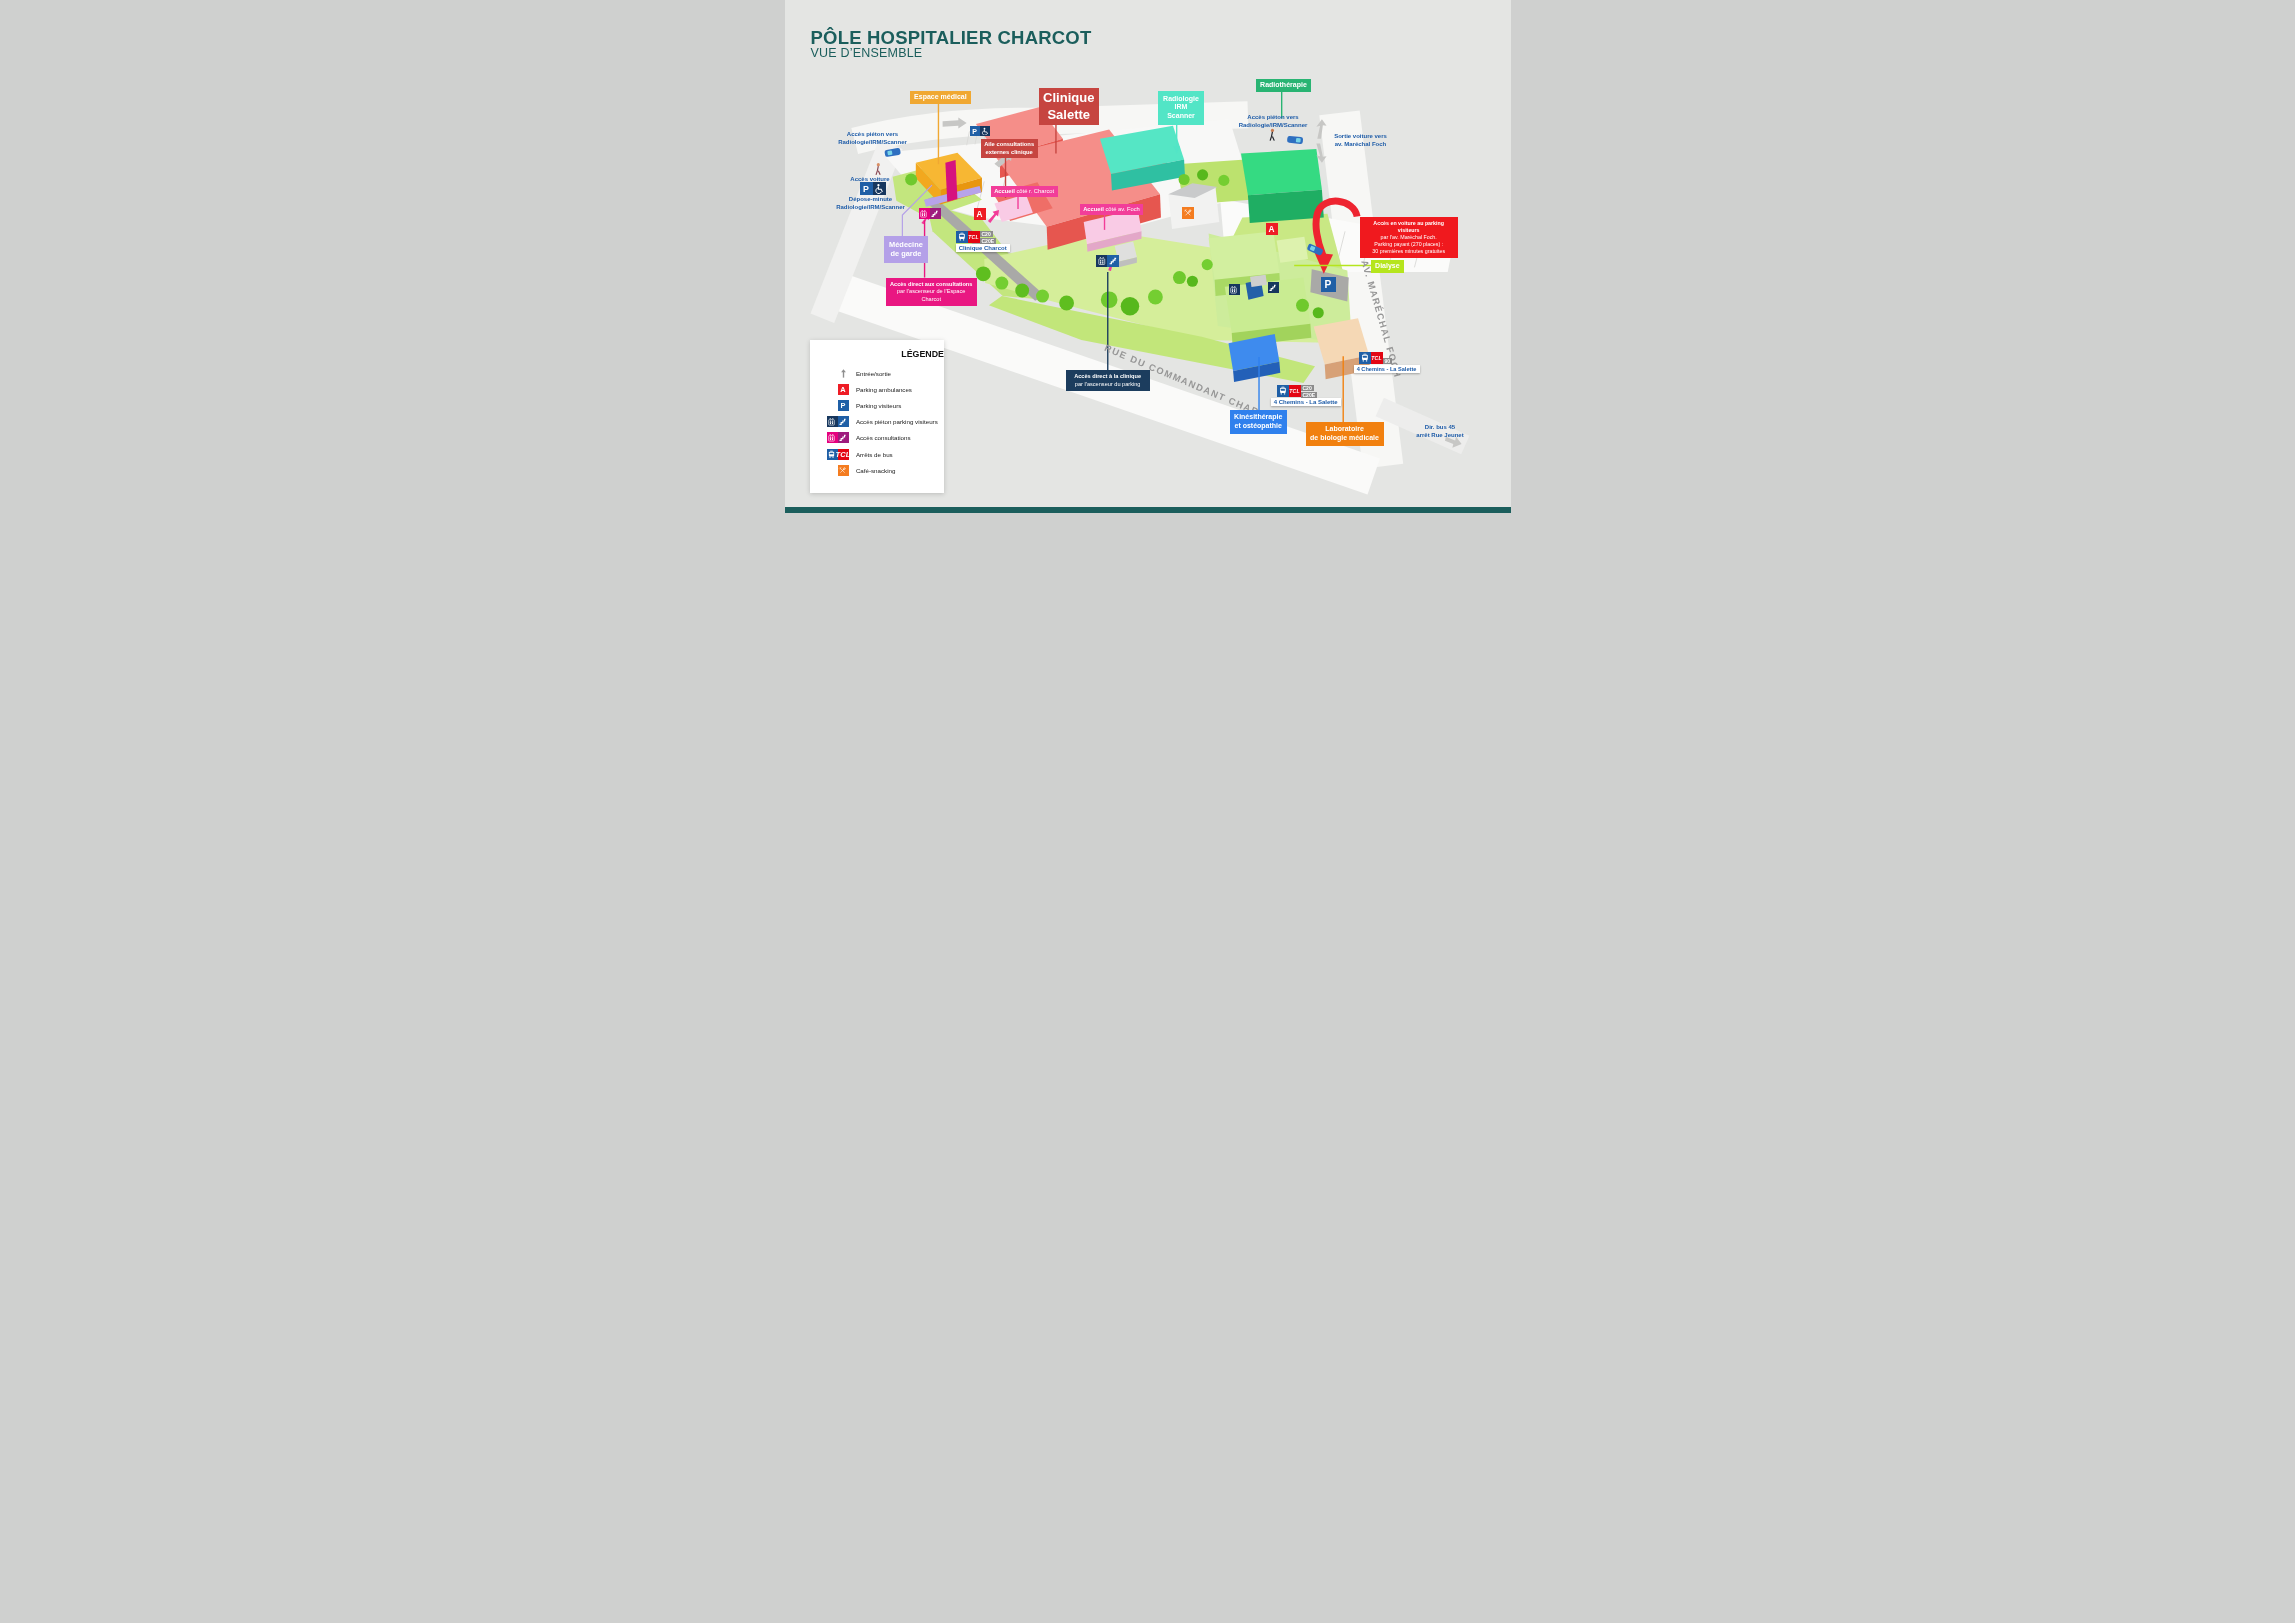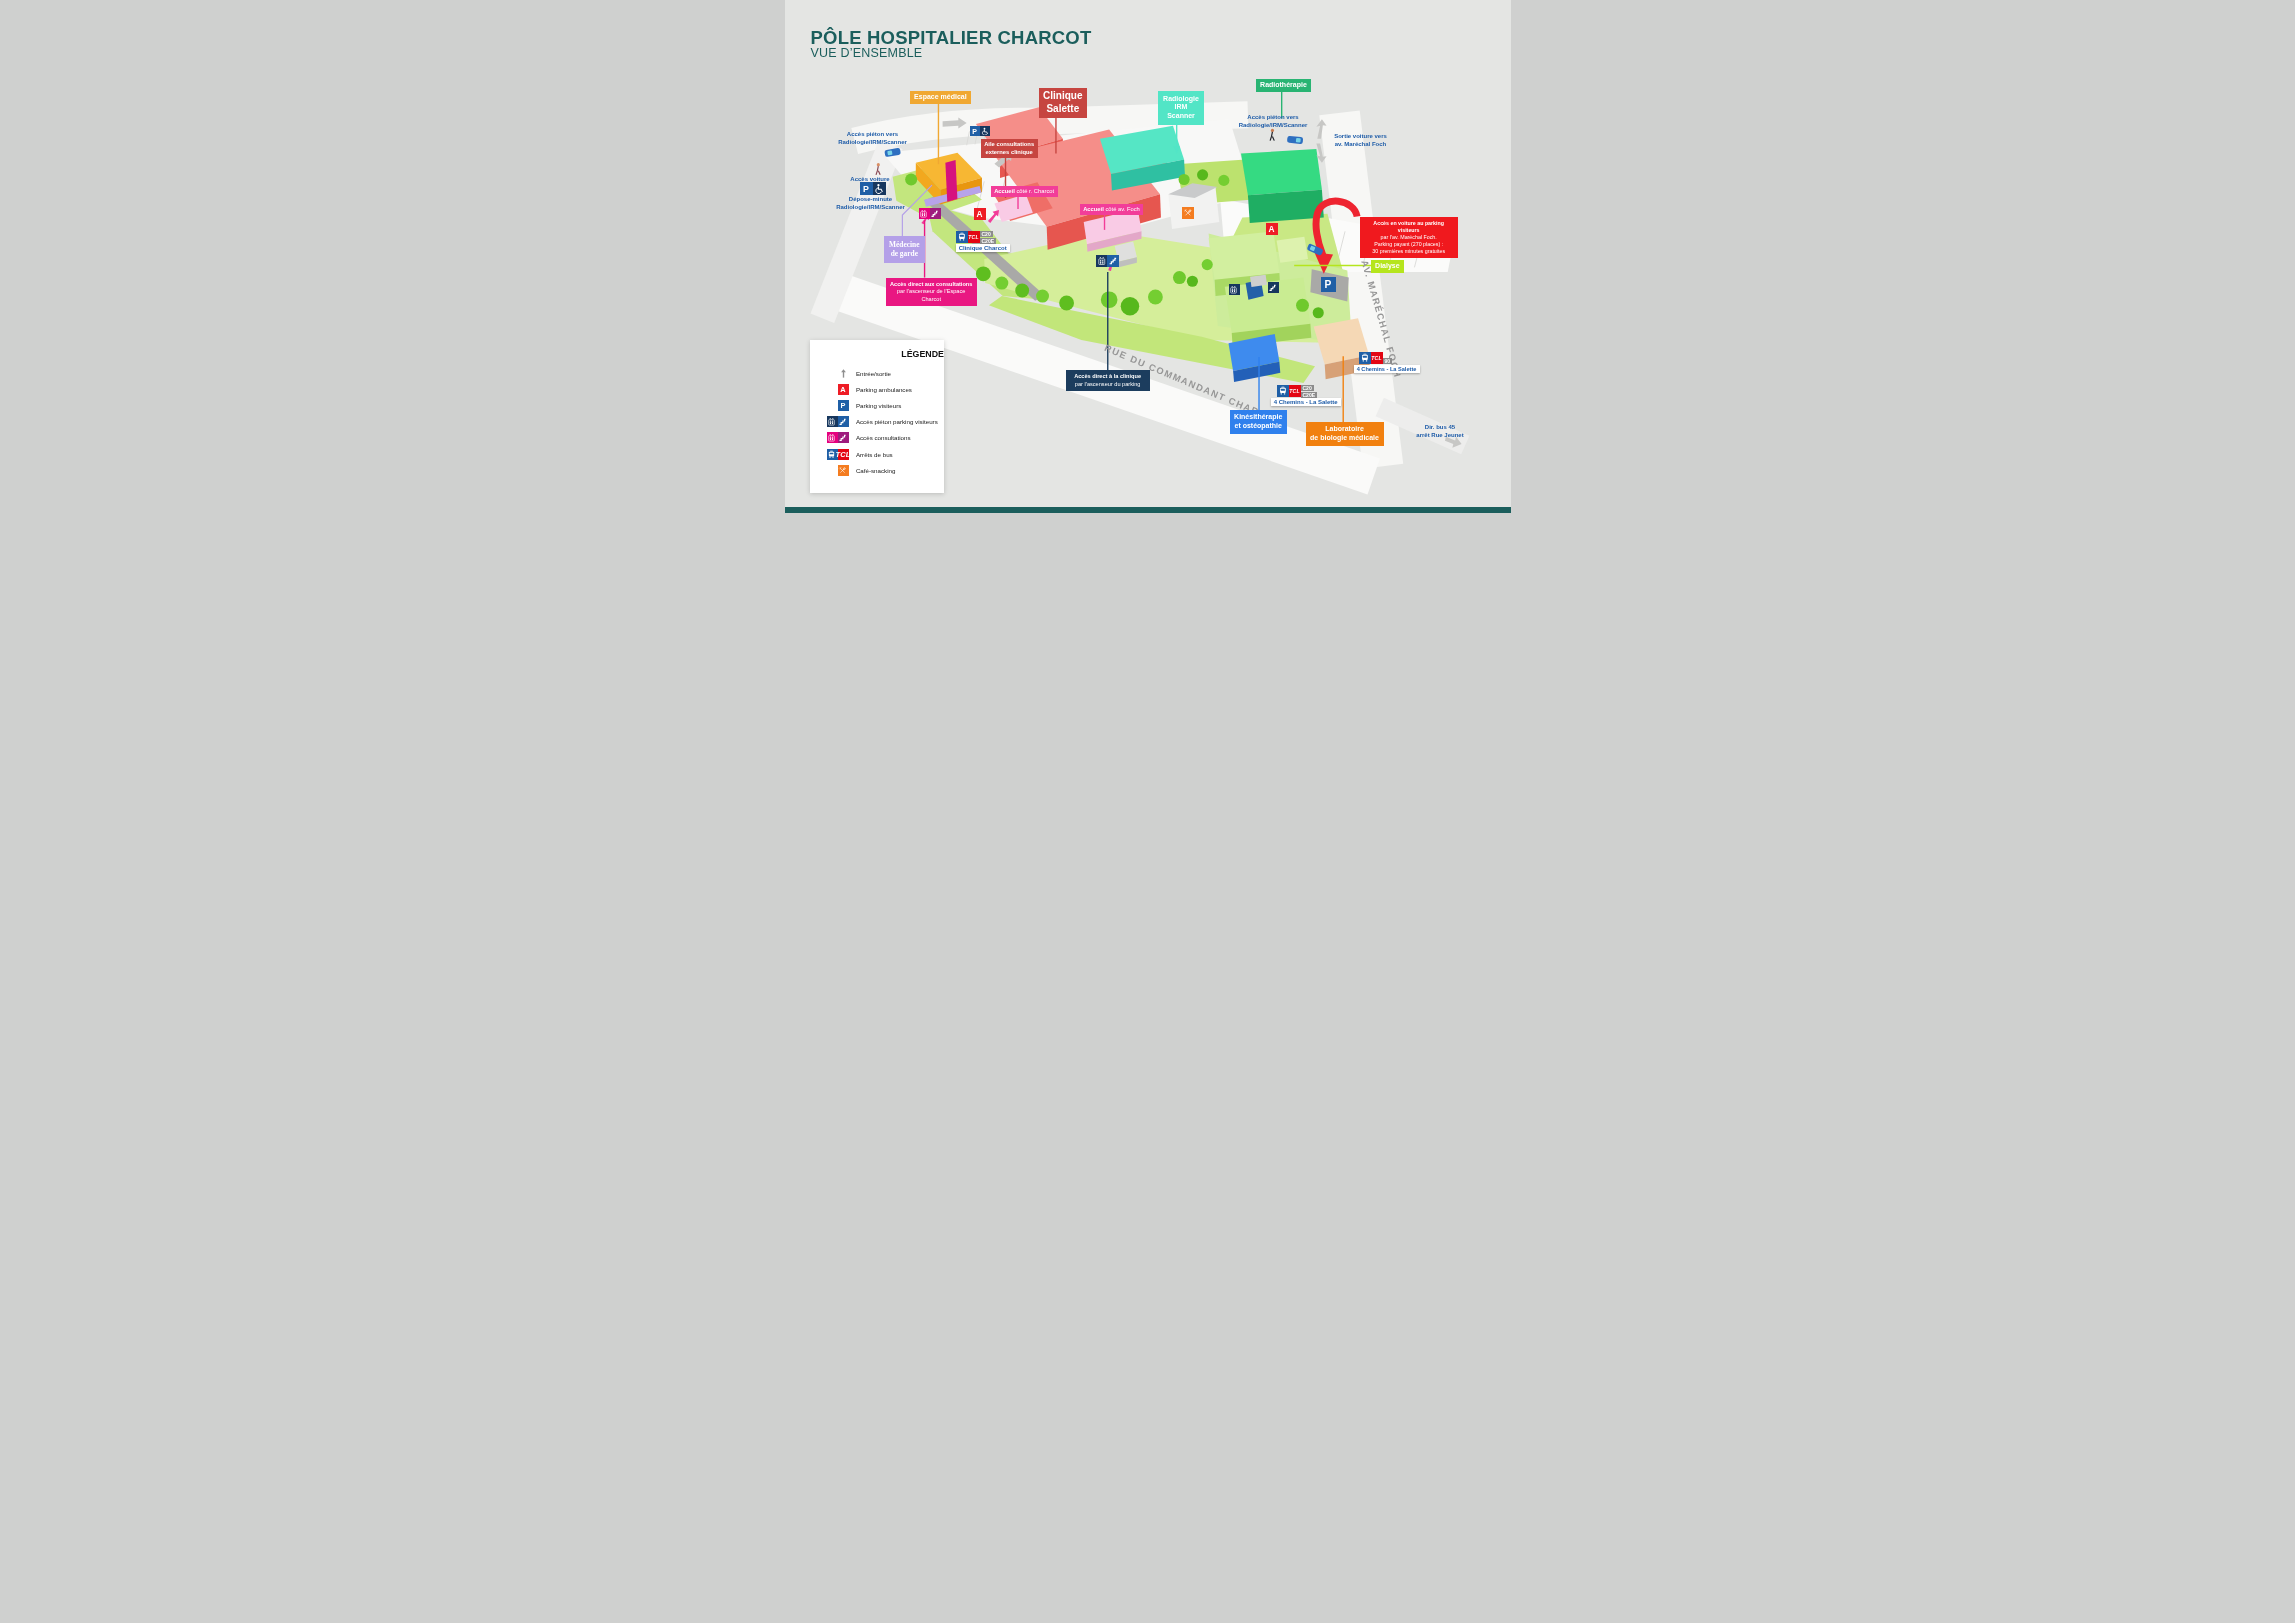--- a/index.html
+++ b/index.html
@@ -7,21 +7,21 @@
           overflow:hidden;font-family:"Liberation Sans",sans-serif;}
   .scene{position:absolute;left:0;top:0;width:100%;height:100%;}
   
   .title{position:absolute;left:26px;top:18.5px;font-size:18.5px;font-weight:bold;color:#1B5E5C;letter-spacing:0.2px;margin-top:8px;}
   .subtitle{position:absolute;left:26px;top:46px;font-size:12.5px;color:#1B5E5C;letter-spacing:0.2px;}
   .bottombar{position:absolute;left:0;bottom:0;width:100%;height:6.5px;background:#1B5E5C;}
   
   .lbl{position:absolute;color:#fff;font-weight:bold;text-align:center;line-height:1.25;padding:2.3px 4.6px;z-index:6;}
   .lbl span{display:block;}
   .lbl-espace{background:#F0A832;font-size:7px;}
-  .lbl-clinique{background:#C64540;font-size:10px;}
+  .lbl-clinique{background:#C64540;font-size:13px;}
   .lbl-radiologie{background:#52E5C6;font-size:7px;padding:3.7px 5.6px;}
   .lbl-radiotherapie{background:#29B473;font-size:7px;}
   .lbl-medecine{background:#B4A0E8;font-size:7.4px;padding:4.2px 5.6px;}
   .lbl-dialyse{background:#B5E51D;font-size:7px;}
   .lbl-kine{background:#2F80ED;font-size:7px;padding:3.2px 4.6px;}
   .lbl-labo{background:#F1800F;font-size:7px;padding:3.2px 4.6px;}
   .lbl-aile{background:#C64540;font-size:5.8px;padding:2.3px 3.7px;}
   .lbl-accueil{background:#F23D99;font-size:5.8px;font-weight:normal;padding:1.9px 3.7px;white-space:nowrap;}
   .lbl-accueil b{font-weight:bold;}
   
@@ -238,21 +238,21 @@
       <span>Salette</span>
     </div>
   <div class="lbl lbl-radiologie" style="left:373px;top:91px;">
     <span>Radiologie</span>
       <span>IRM</span>
       <span>Scanner</span>
     </div>
   <div class="lbl lbl-radiotherapie" style="left:471px;top:79px;">
       <span>Radiothérapie</span>
     </div>
-  <div class="lbl lbl-medecine" style="left:99px;top:236px;font-family:Liberation Serif, serif;">
+  <div class="lbl lbl-medecine" style="left:99px;top:236px;">
     <span>Médecine</span>
       <span>de garde</span>
     </div>
   <div class="lbl lbl-dialyse" style="left:586px;top:260px;">
       <span>Dialyse</span>
     </div>
   <div class="lbl lbl-kine" style="left:445px;top:410px;">
     <span>Kinésithérapie</span>
       <span>et ostéopathie</span>
     </div>

